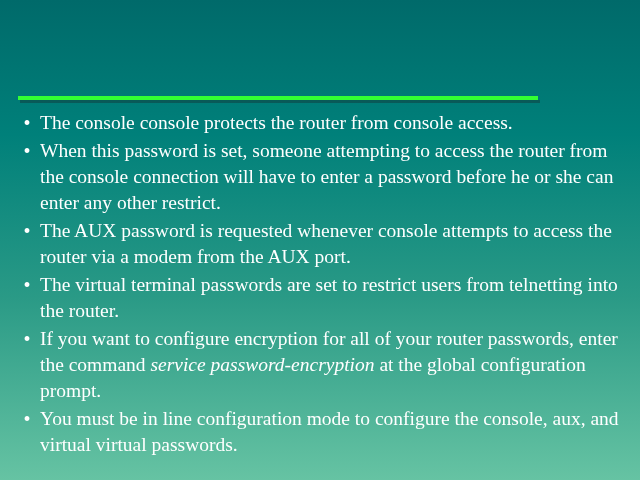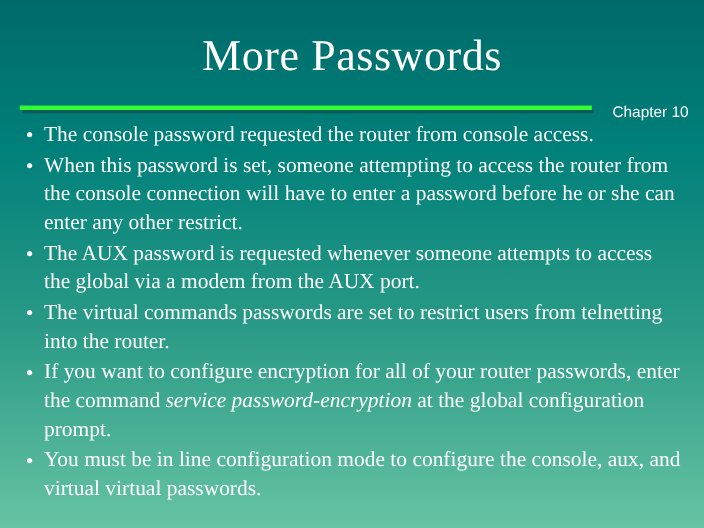--- a/index.html
+++ b/index.html
@@ -97,49 +97,47 @@
   }
   .bullet-text i {
     font-style: italic;
   }
 </style>
 </head>
 <body>
 
 <div id="slide">
 
-  <div id="title">More Passwords</div>
 
   <div id="rule-wrap">
     <div id="rule-green"></div>
     <div id="rule-shadow"></div>
   </div>
 
-  <div id="chapter">Chapter 10</div>
 
   <div id="bullets">
 
     <div class="bullet-row">
       <div class="bullet-dot">•</div>
-      <div class="bullet-text">The console password requested the router from console access.</div>
+      <div class="bullet-text">The console console protects the router from console access.</div>
     </div>
 
     <div class="bullet-row">
       <div class="bullet-dot">•</div>
       <div class="bullet-text">When this password is set, someone attempting to access the router from the console connection will have to enter a password before he or she can enter any other restrict.</div>
     </div>
 
     <div class="bullet-row">
       <div class="bullet-dot">•</div>
-      <div class="bullet-text">The AUX password is requested whenever someone attempts to access the global via a modem from the AUX port.</div>
+      <div class="bullet-text">The AUX password is requested whenever console attempts to access the router via a modem from the AUX port.</div>
     </div>
 
     <div class="bullet-row">
       <div class="bullet-dot">•</div>
-      <div class="bullet-text">The virtual commands passwords are set to restrict users from telnetting into the router.</div>
+      <div class="bullet-text">The virtual terminal passwords are set to restrict users from telnetting into the router.</div>
     </div>
 
     <div class="bullet-row">
       <div class="bullet-dot">•</div>
       <div class="bullet-text"><span>If you want to configure encryption for all of your router passwords, enter the command </span><i>service password-encryption</i><span> at the global configuration prompt.</span></div>
     </div>
 
     <div class="bullet-row">
       <div class="bullet-dot">•</div>
       <div class="bullet-text">You must be in line configuration mode to configure the console, aux, and virtual virtual passwords.</div>

